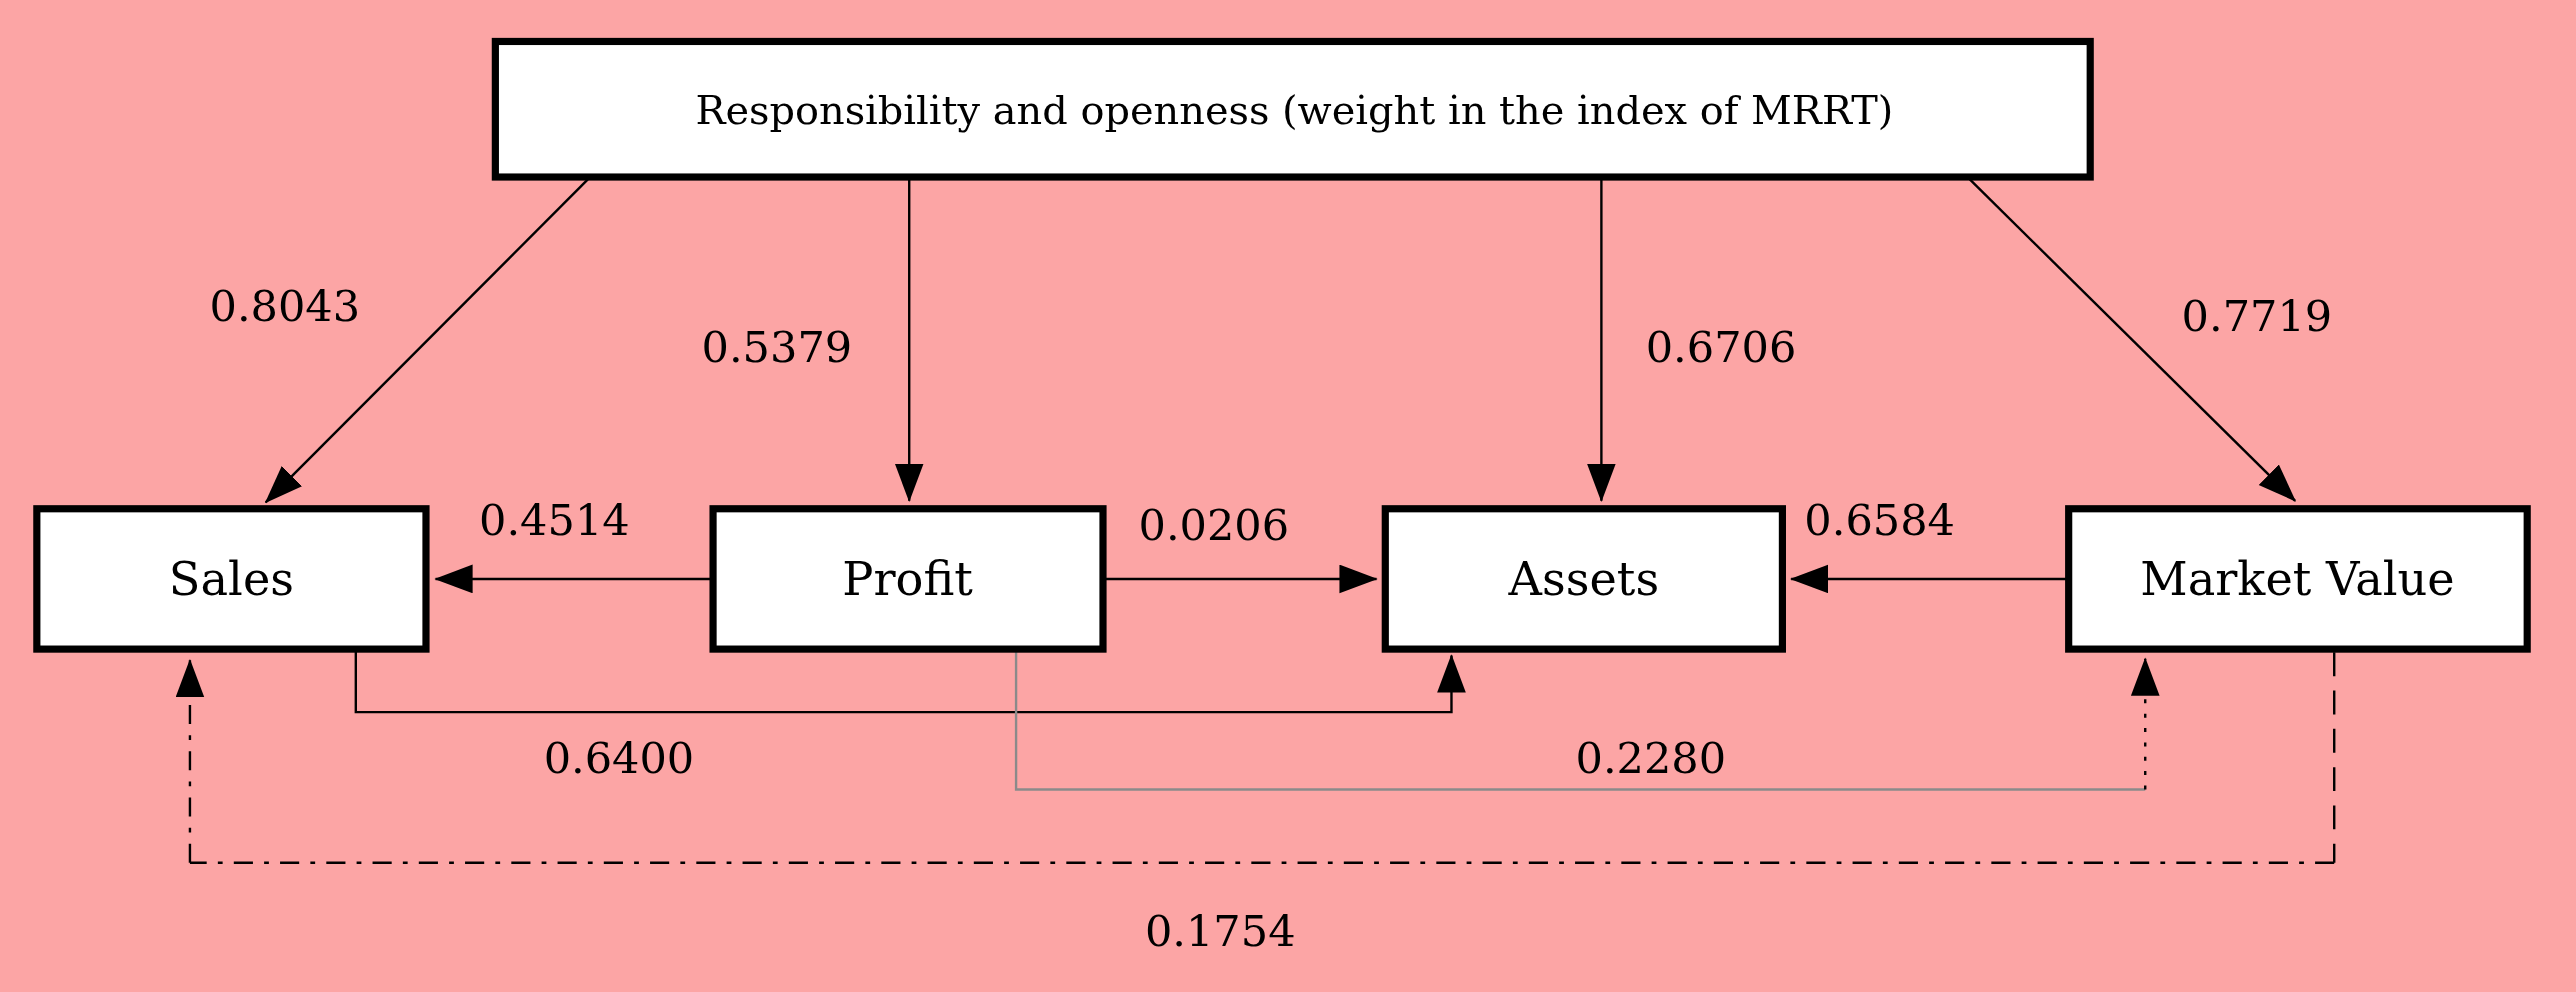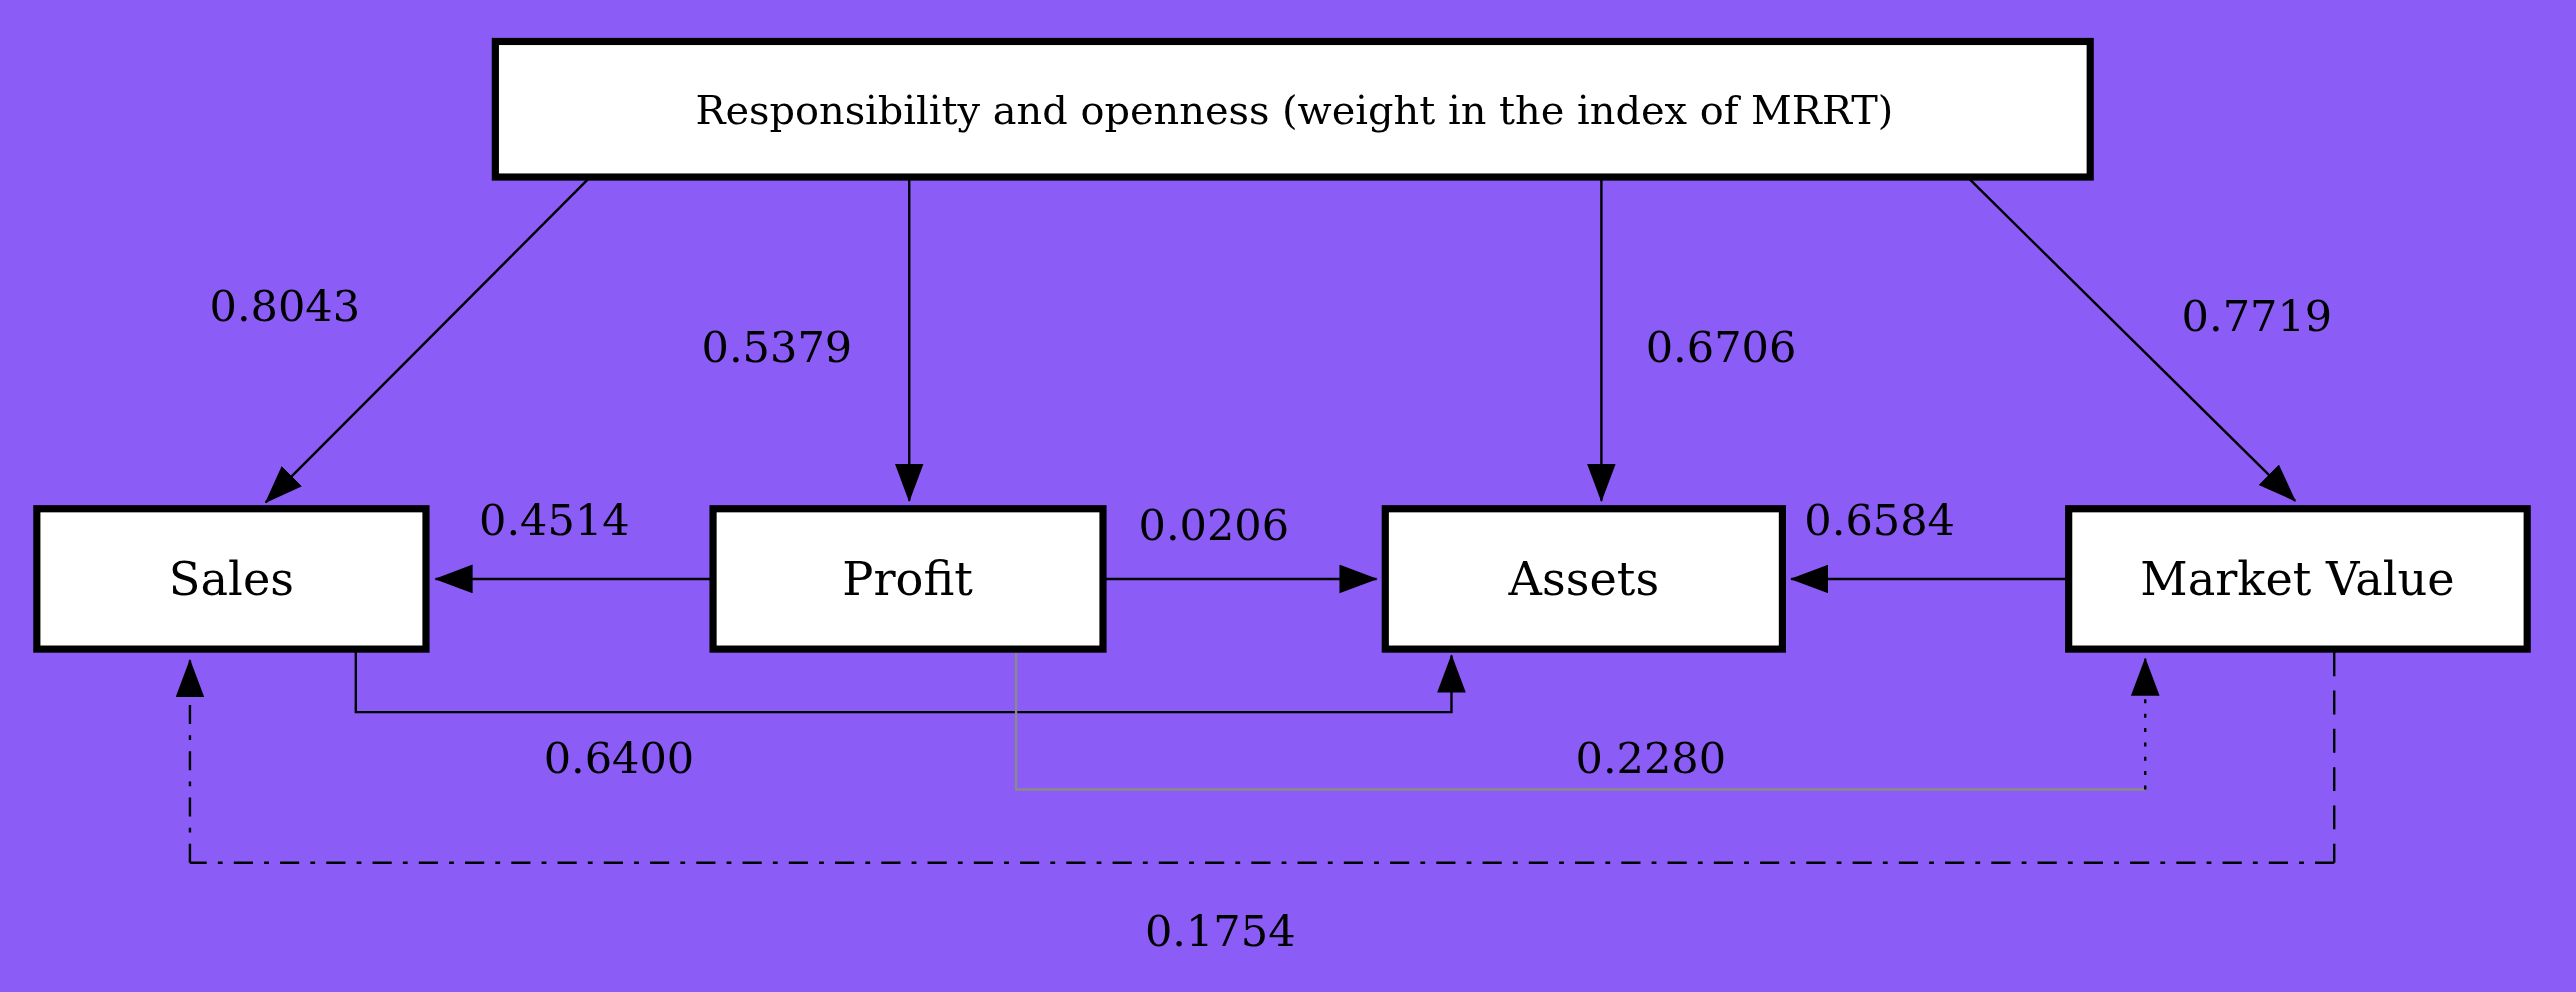--- a/index.html
+++ b/index.html
@@ -4,21 +4,21 @@
 <style>
   html, body {
     margin: 0;
     padding: 0;
     background: #ffffff;
   }
   .stage {
     position: relative;
     width: 2576px;
     height: 992px;
-    background: #8b5cf6;
+    background: #fca5a5;
     font-family: "DejaVu Serif", "Liberation Serif", serif;
   }
   svg { display: block; }
   .node-rect {
     fill: #ffffff;
     stroke: #000000;
     stroke-width: 9px;
   }
   .edge {
     fill: none;

